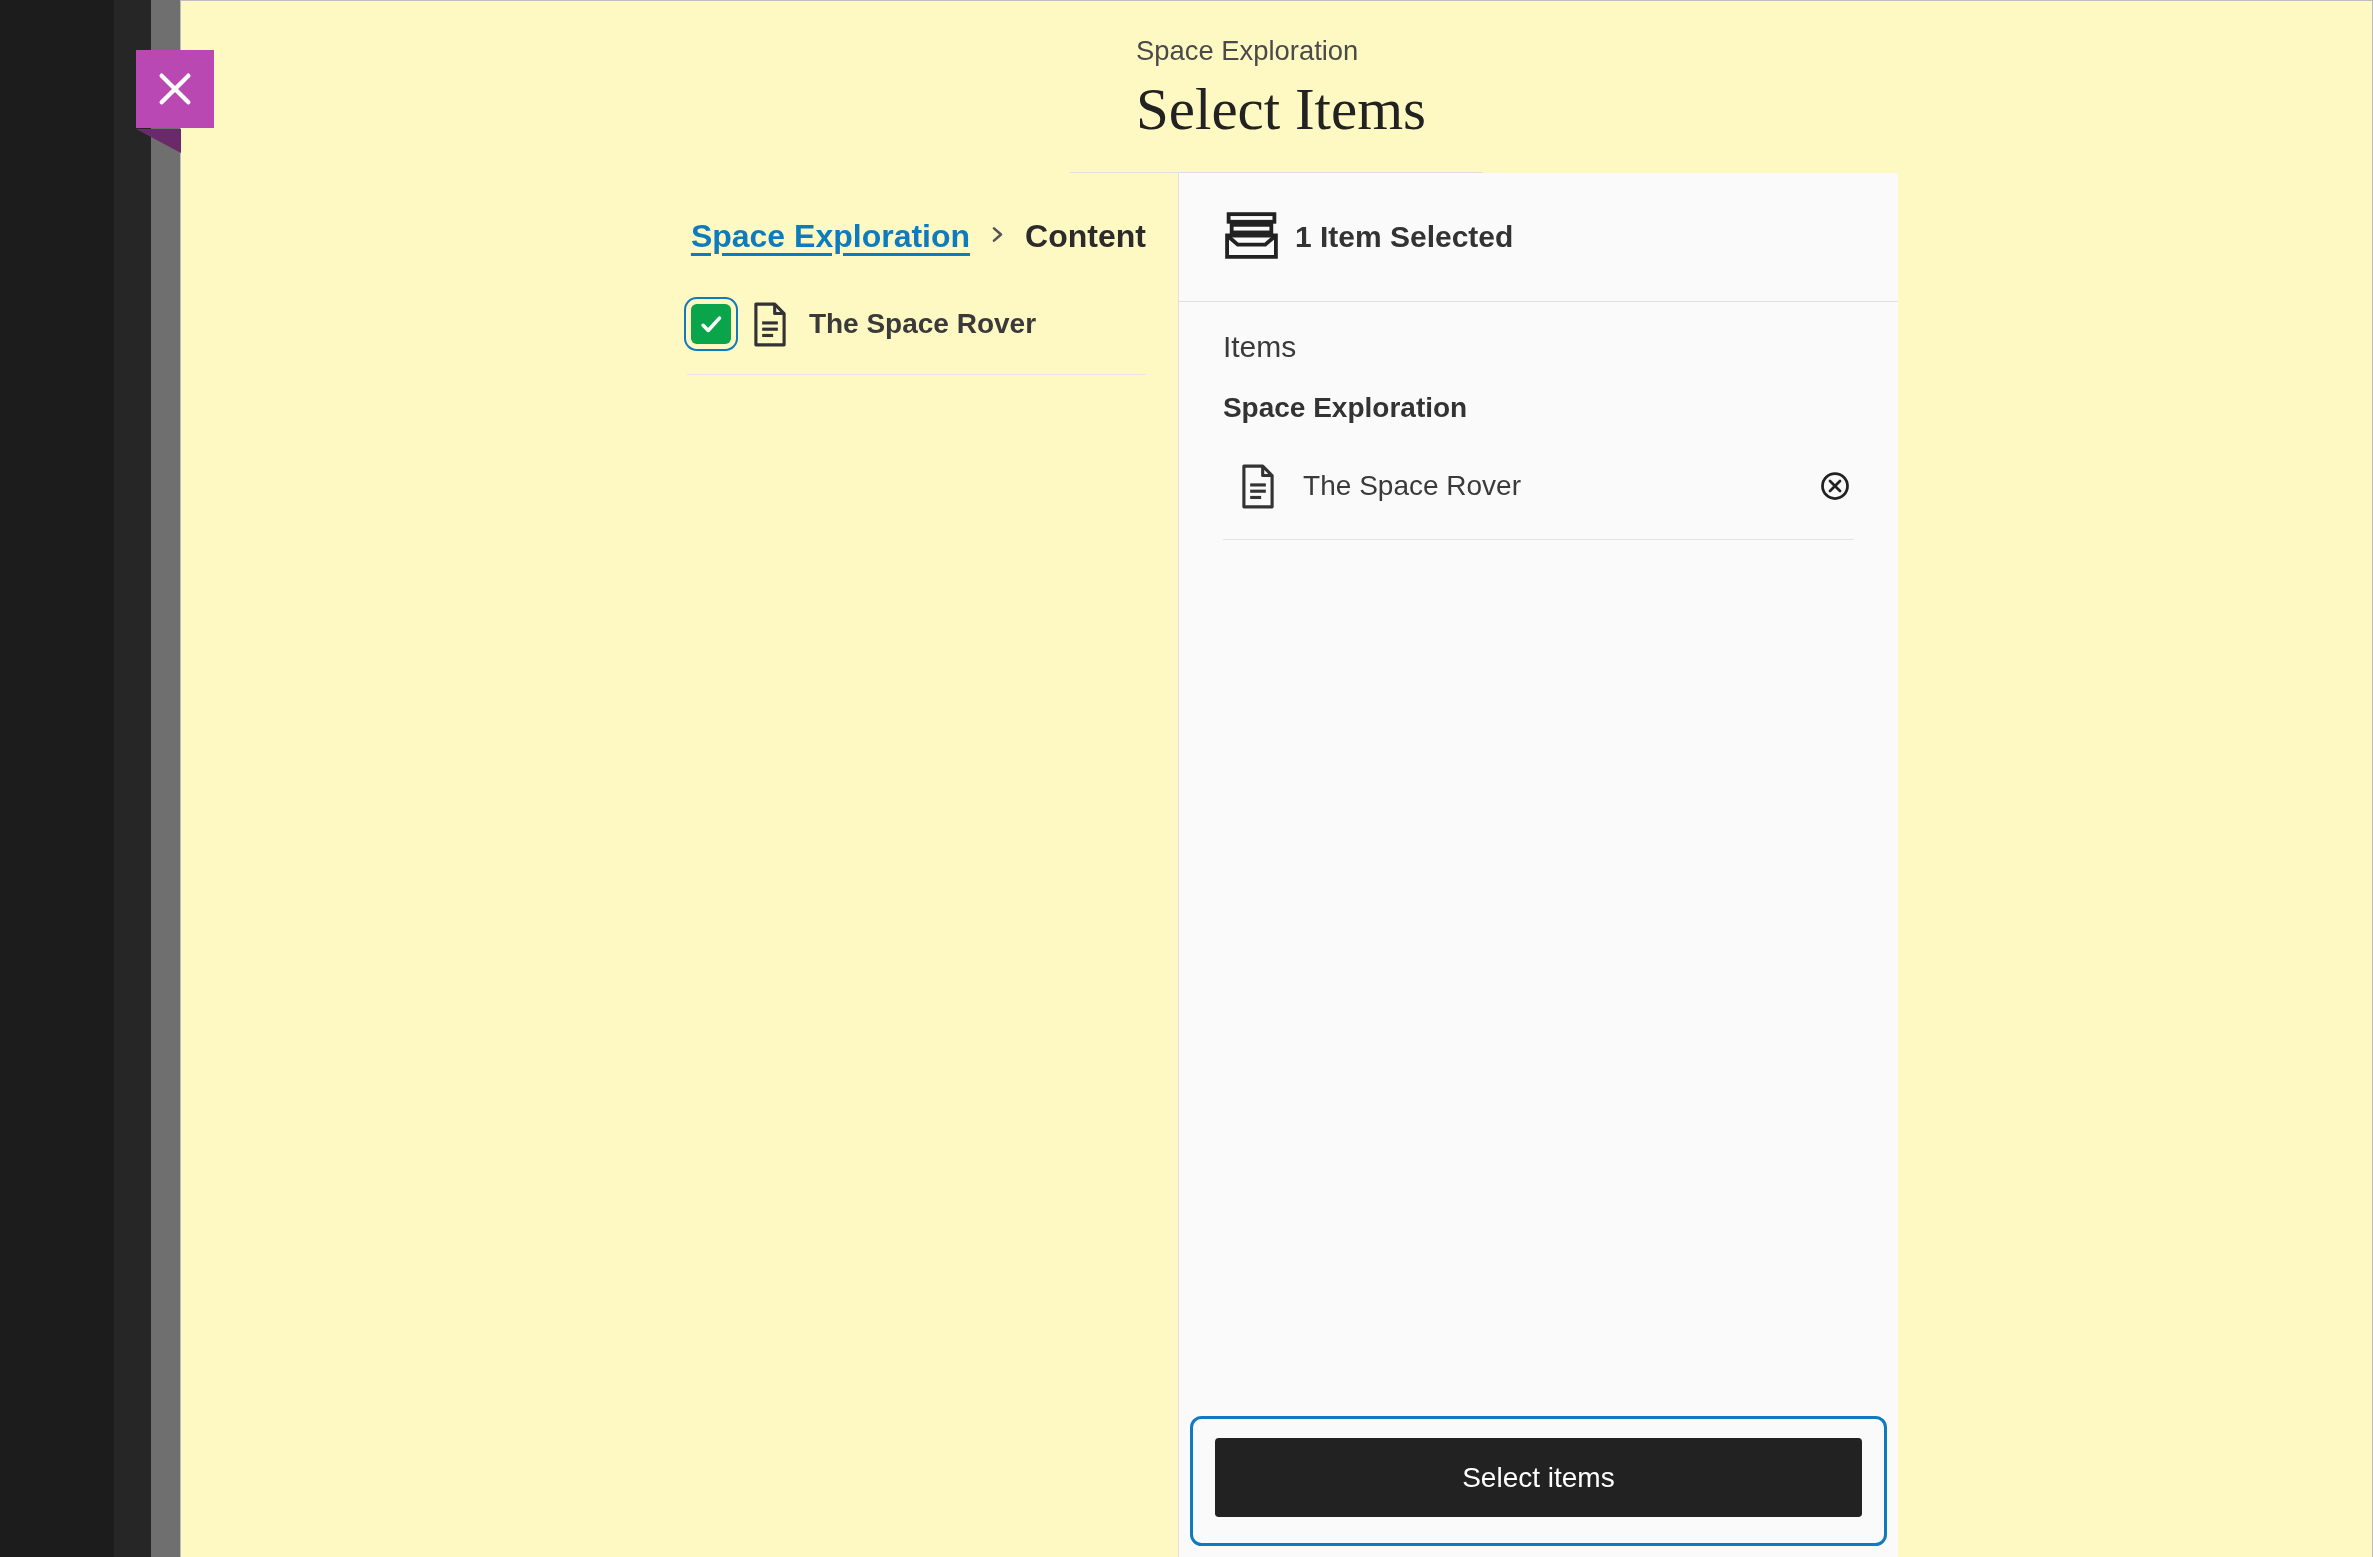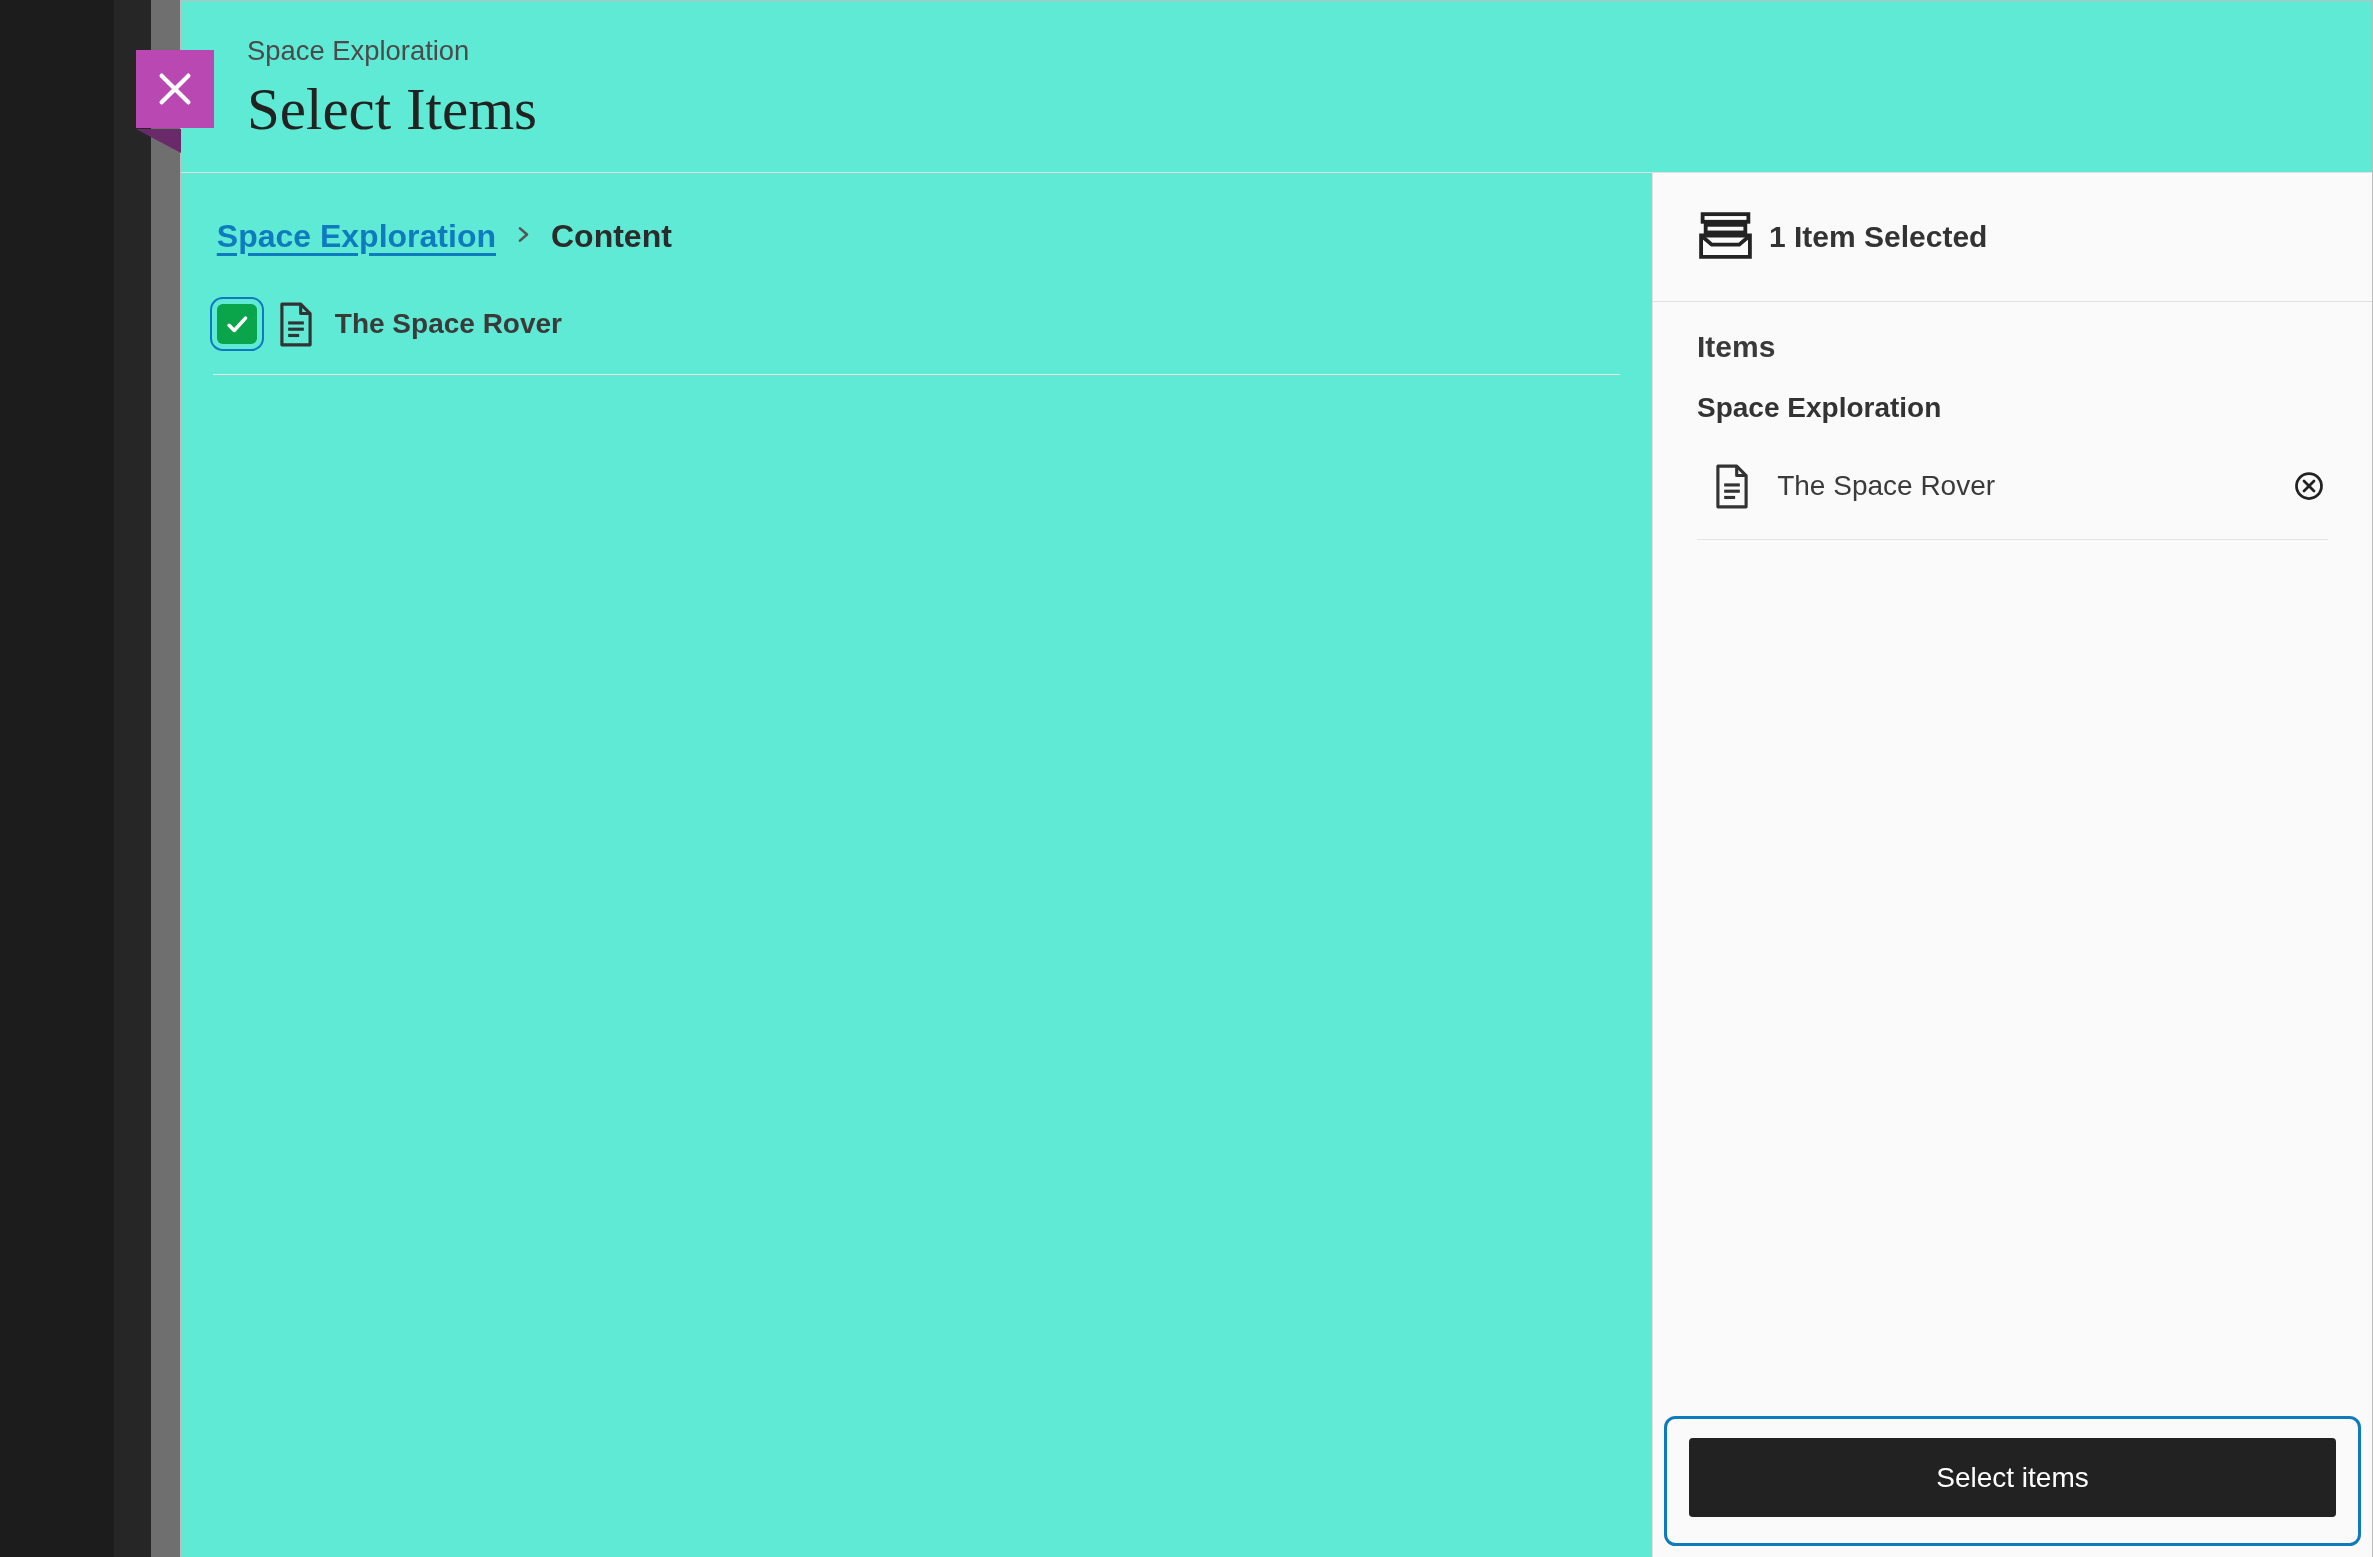--- a/index.html
+++ b/index.html
@@ -57,25 +57,26 @@
     width: 189px; height: 66px;
     background: #111;
     color:#fff;
   }
 
   
   .modal {
     position: absolute;
     top: 0; bottom: 0;
     left: 180px; right: 0;
-    background: #5eead4;
+    background: #fef9c3;
     border: 0.9px solid #bdbdbd;
     z-index: 10;
     display: flex;
     flex-direction: column;
+    align-items: center;
   }
 
   .close-tag {
     position: absolute;
     top: 49px;
     left: -45px;
     width: 78px; height: 78px;
     background: #b948b3;
     display: flex;
     align-items: center; justify-content: center;
@@ -193,21 +194,21 @@
   }
 
   .side-body {
     flex: 1;
     padding: 28px 44px;
     overflow: auto;
   }
   .side-body .items-heading {
     font-size: 30px;
     color: #3a3a3a;
-    font-weight: 700;
+    font-weight: 400;
     margin-bottom: 28px;
   }
   .side-body .group-label {
     font-size: 28px;
     font-weight: 700;
     color: #333;
     margin-bottom: 26.5px;
   }
   .selected-row {
     display: flex;

